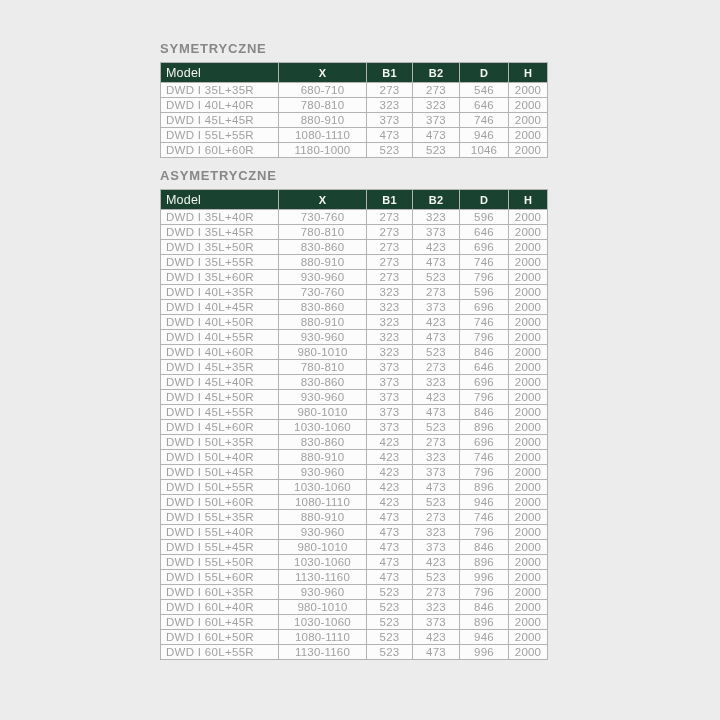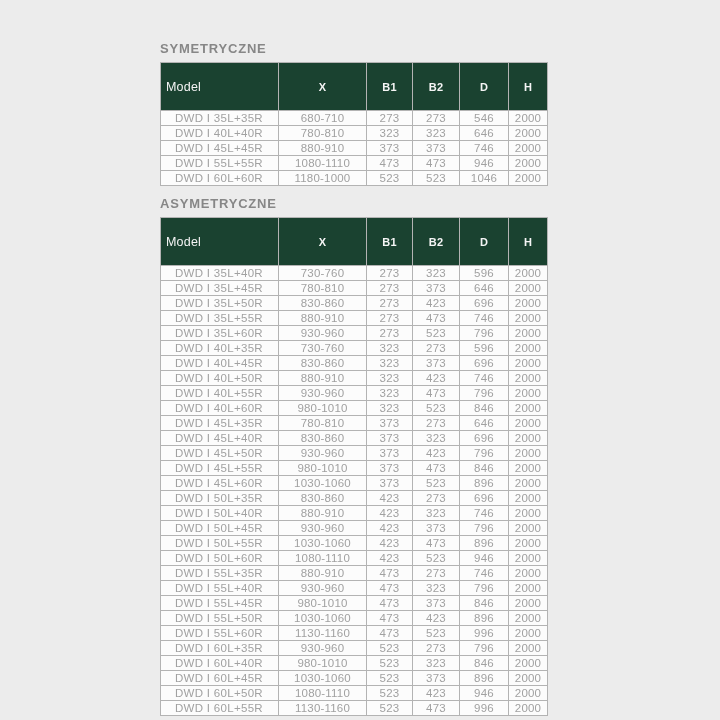--- a/index.html
+++ b/index.html
@@ -31,36 +31,36 @@
   table.spec{
     border-collapse:collapse;
     width:100%;table-layout:fixed;
     background:transparent;
   }
   table.spec th{
     background:var(--header-bg,#1a4230);
     color:var(--header-text,#f5f5f5);
     border:1px solid var(--border-color,#b3b3b3);
     font-size:11px;font-weight:700;
-    height:19px;padding:14px;
+    height:19px;padding:0;
     text-align:center;letter-spacing:.3px;
   }
   table.spec th.model{
     font-size:12.5px;font-weight:400;
     text-align:left;padding-left:5px;letter-spacing:.2px;
   }
   table.spec td{
     background:var(--cell-bg,#fcfcfc);
     color:var(--cell-text,#a1a1a1);
     border:1px solid var(--border-color,#b3b3b3);
     font-size:11.5px;height:14px;padding:0;
     text-align:center;letter-spacing:.2px;
     white-space:nowrap;overflow:hidden;
   }
-  table.spec td.model{text-align:left;padding-left:14px;letter-spacing:.3px;}
+  table.spec td.model{text-align:left;padding-left:5px;letter-spacing:.3px;}
 </style>
 </head>
 <body>
 
 <div class="sheet">
 
   <section class="table-block">
     <h2 class="title">SYMETRYCZNE</h2>
     <table class="spec">
       <colgroup>

